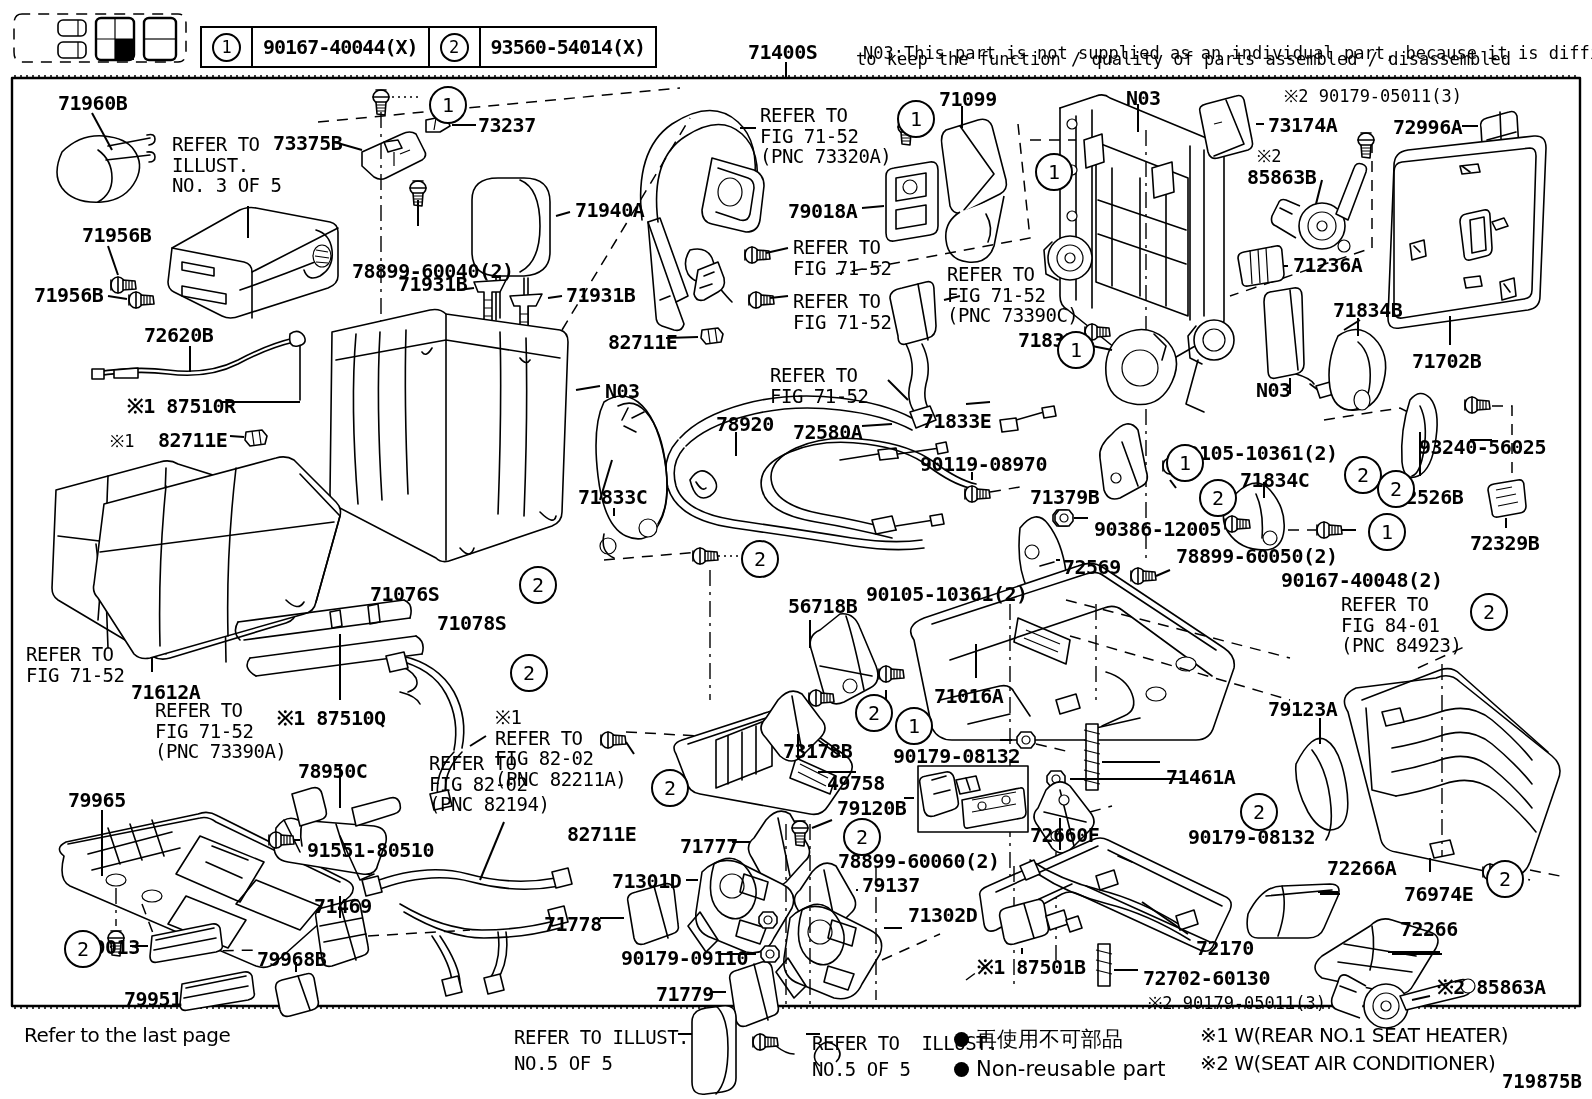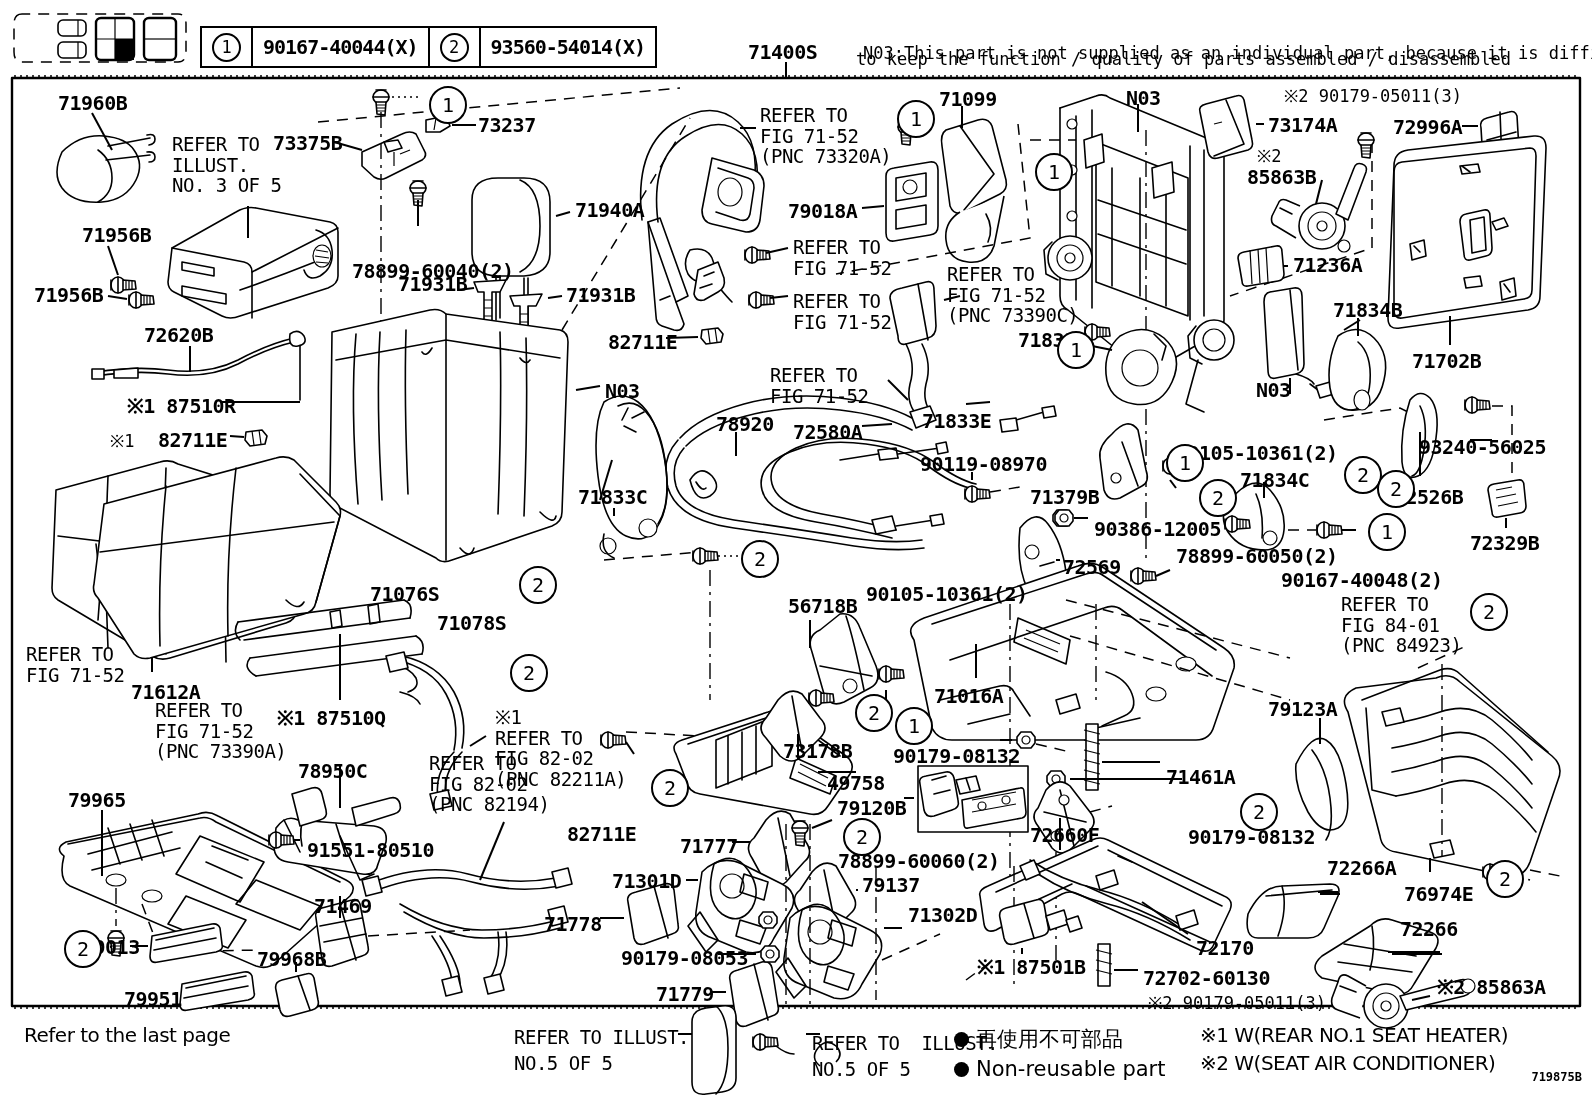--- a/index.html
+++ b/index.html
@@ -31,21 +31,21 @@
   .cmark{position:absolute;width:34px;height:34px;border:2.5px solid #000;
        border-radius:50%;display:flex;align-items:center;justify-content:center;
        font-size:20px;background:#fff;}
 
   
   .footer{position:absolute;left:0;top:1009px;width:1592px;height:90px;}
   .bullet{display:inline-block;width:15px;height:15px;border-radius:50%;
        background:#000;vertical-align:-1px;margin-right:7px;}
   .jp{font-family:"DejaVu Sans","Liberation Sans",sans-serif;font-size:21px;}
   .sans{font-family:"DejaVu Sans","Liberation Sans",sans-serif;}
-  .code{position:absolute;right:10px;top:1070px;font-size:12px;font-weight:bold;}
+  .code{position:absolute;right:10px;top:1070px;font-size:19px;font-weight:bold;}
 </style>
 </head>
 <body>
 
 <div class="stage">
 
   <svg class="art" viewBox="0 0 1592 1099">
     <defs>
       <style>
         .s{fill:none;stroke:#000;stroke-width:1.6;stroke-linejoin:round;stroke-linecap:round;}
@@ -964,21 +964,21 @@
       <div class="lbl" style="left: 1327px; top: 858px;">72266A</div>
       <div class="lbl" style="left: 1404px; top: 884px;">76974E</div>
       <div class="lbl" style="left: 612px; top: 871px;">71301D</div>
       <div class="lbl" style="left: 862px; top: 875px;">79137</div>
       <div class="lbl" style="left: 544px; top: 914px;">71778</div>
       <div class="lbl" style="left: 314px; top: 896px;">71469</div>
       <div class="lbl" style="left: 908px; top: 905px;">71302D</div>
       <div class="lbl" style="left: 1400px; top: 919px;">72266</div>
       <div class="lbl" style="left: 1196px; top: 938px;">72170</div>
       <div class="lbl" style="left: 257px; top: 949px;">79968B</div>
-      <div class="lbl" style="left: 621px; top: 948px;">90179-08053</div>
+      <div class="lbl" style="left: 621px; top: 948px;">90179-09110</div>
       <div class="lbl" style="left: 977px; top: 957px;">※1 87501B</div>
       <div class="lbl" style="left: 1143px; top: 968px;">72702-60130</div>
       <div class="lbl" style="left: 82px; top: 937px;">70013</div>
       <div class="lbl" style="left: 124px; top: 989px; text-align: center;">79951</div>
       <div class="lbl" style="left: 656px; top: 984px;">71779</div>
       <div class="lbl sm" style="left: 1148px; top: 994px;">※2 90179-05011(3)</div>
       <div class="lbl" style="left: 1437px; top: 977px;">※2 85863A</div>
     </div>
   <div id="mark-layer">
       <div class="cmark" style="left: 429px; top: 86px;">1</div>

